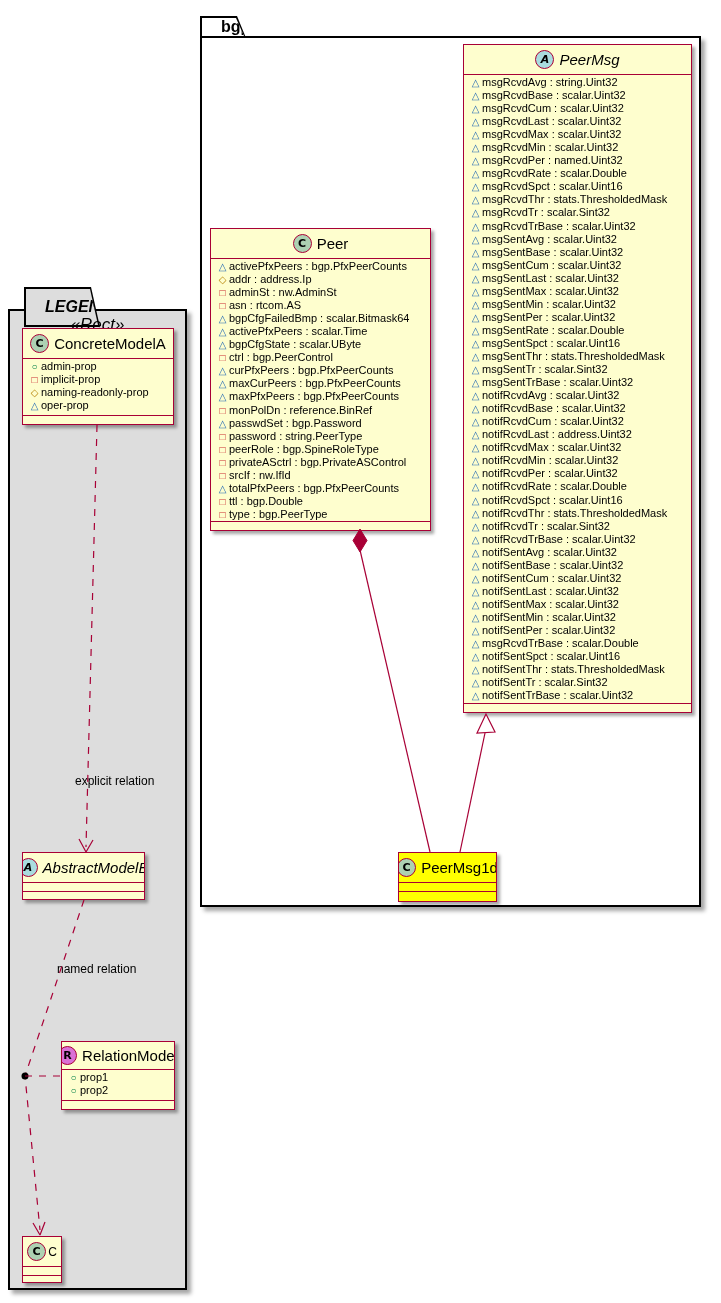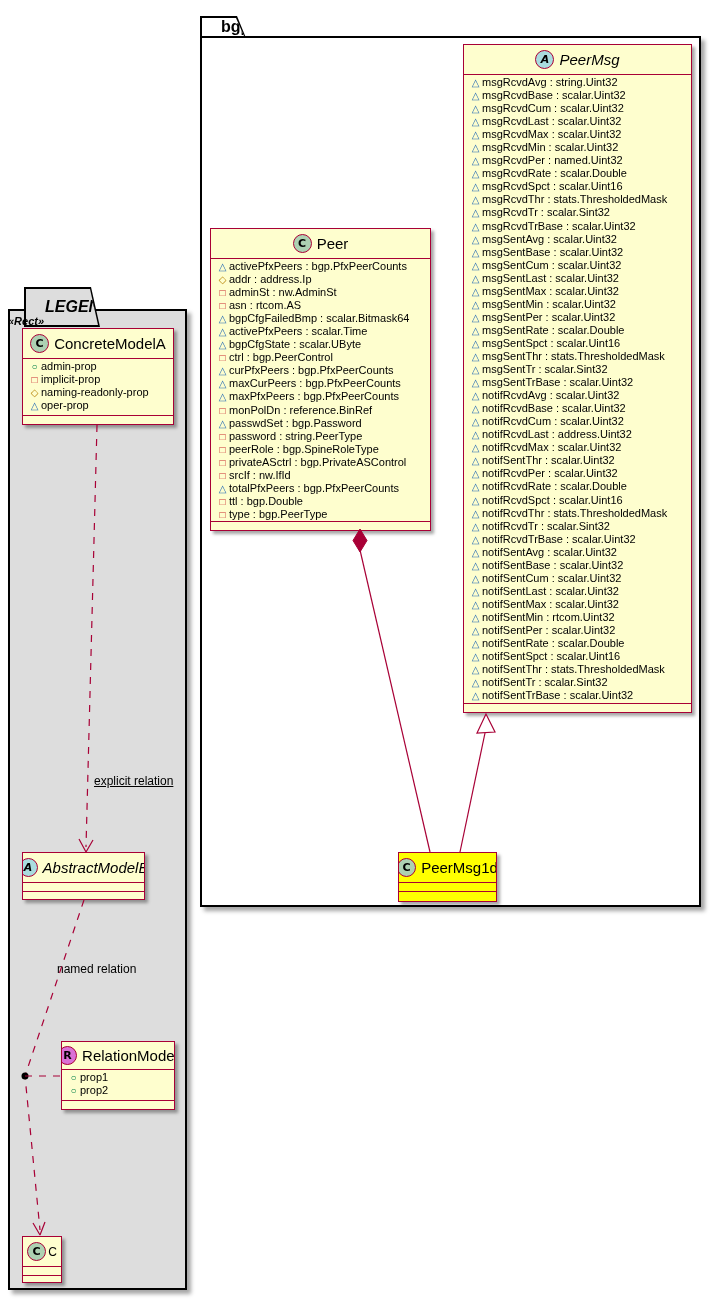--- a/index.html
+++ b/index.html
@@ -11,21 +11,21 @@
             box-shadow:4px 4px 4px rgba(0,0,0,.35);}
   .pkg-bgp{background:#fff;}
   .pkg-legend{background:var(--legend-bg,#ddd);}
   .tab{position:absolute;background:#000;z-index:3;
        clip-path:polygon(0 0,calc(100% - 9px) 0,100% 100%,0 100%);}
   .tab-in{position:absolute;inset:2px;display:flex;align-items:center;padding-left:19px;
           font-weight:bold;font-size:16px;box-sizing:border-box;
           clip-path:polygon(0 0,calc(100% - 8px) 0,100% 100%,0 100%);}
   .tab-bgp .tab-in{background:#fff;}
   .tab-legend .tab-in{background:var(--legend-bg,#ddd);}
-  .stereotype{position:absolute;text-align:left;font-style:italic;font-size:11px;z-index:4;font-weight:bold;}
+  .stereotype{position:absolute;text-align:center;font-style:italic;font-size:17px;z-index:4;}
 
   
   .cls{position:absolute;background:var(--class-bg,#FEFECE);border:1.5px solid var(--border,#A80036);
        box-sizing:border-box;display:flex;flex-direction:column;z-index:5;
        box-shadow:3px 3px 3px rgba(0,0,0,.35);}
   .cls.highlight{background:var(--highlight-bg,#FFFF00);}
   .title{flex:0 0 29px;display:flex;align-items:center;justify-content:center;gap:5px;
          padding:0 5px;overflow:hidden;}
   .name{font-size:15px;white-space:nowrap;}
   .italic{font-style:italic;}
@@ -194,21 +194,21 @@
         <div class="attr-row">
           <span class="prop-icon prop-oper">△</span>
           <span>notifRcvdLast : address.Uint32</span>
         </div>
         <div class="attr-row">
           <span class="prop-icon prop-oper">△</span>
           <span>notifRcvdMax : scalar.Uint32</span>
         </div>
         <div class="attr-row">
           <span class="prop-icon prop-oper">△</span>
-          <span>notifSentThr : scalar.Uint32</span>
+          <span>notifRcvdMin : scalar.Uint32</span>
         </div>
         <div class="attr-row">
           <span class="prop-icon prop-oper">△</span>
           <span>notifRcvdPer : scalar.Uint32</span>
         </div>
         <div class="attr-row">
           <span class="prop-icon prop-oper">△</span>
           <span>notifRcvdRate : scalar.Double</span>
         </div>
         <div class="attr-row">
@@ -242,29 +242,29 @@
         <div class="attr-row">
           <span class="prop-icon prop-oper">△</span>
           <span>notifSentLast : scalar.Uint32</span>
         </div>
         <div class="attr-row">
           <span class="prop-icon prop-oper">△</span>
           <span>notifSentMax : scalar.Uint32</span>
         </div>
         <div class="attr-row">
           <span class="prop-icon prop-oper">△</span>
-          <span>notifSentMin : rtcom.Uint32</span>
+          <span>notifSentMin : scalar.Uint32</span>
         </div>
         <div class="attr-row">
           <span class="prop-icon prop-oper">△</span>
           <span>notifSentPer : scalar.Uint32</span>
         </div>
         <div class="attr-row">
           <span class="prop-icon prop-oper">△</span>
-          <span>notifSentRate : scalar.Double</span>
+          <span>msgRcvdTrBase : scalar.Double</span>
         </div>
         <div class="attr-row">
           <span class="prop-icon prop-oper">△</span>
           <span>notifSentSpct : scalar.Uint16</span>
         </div>
         <div class="attr-row">
           <span class="prop-icon prop-oper">△</span>
           <span>notifSentThr : stats.ThresholdedMask</span>
         </div>
         <div class="attr-row">
@@ -433,21 +433,21 @@
 
   <div class="cls" style="left:22px;top:1236px;width:40px;height:47px;">
     <div class="title" style="gap:2px;padding:0 2px;">
       <span class="circ c-class">C</span>
       <span class="name" style="font-size:12px;">C</span>
     </div>
     <div class="strip"></div>
     <div class="strip"></div>
   </div>
 
-  <div class="rel-label" style="left:94px;top:774px;text-decoration:underline;">explicit relation</div>
+  <div class="rel-label" style="left:75px;top:774px;">explicit relation</div>
   <div class="rel-label" style="left:57px;top:962px;">named relation</div>
 
   <svg class="overlay" width="721" height="1303" viewBox="0 0 721 1303">
 
     <g>
       <path class="rel dashed" d="M97,425 L86,847"></path>
       <path class="rel" d="M86,852 L79,839 M86,852 L93,840"></path>
     </g>
 
     <g>

